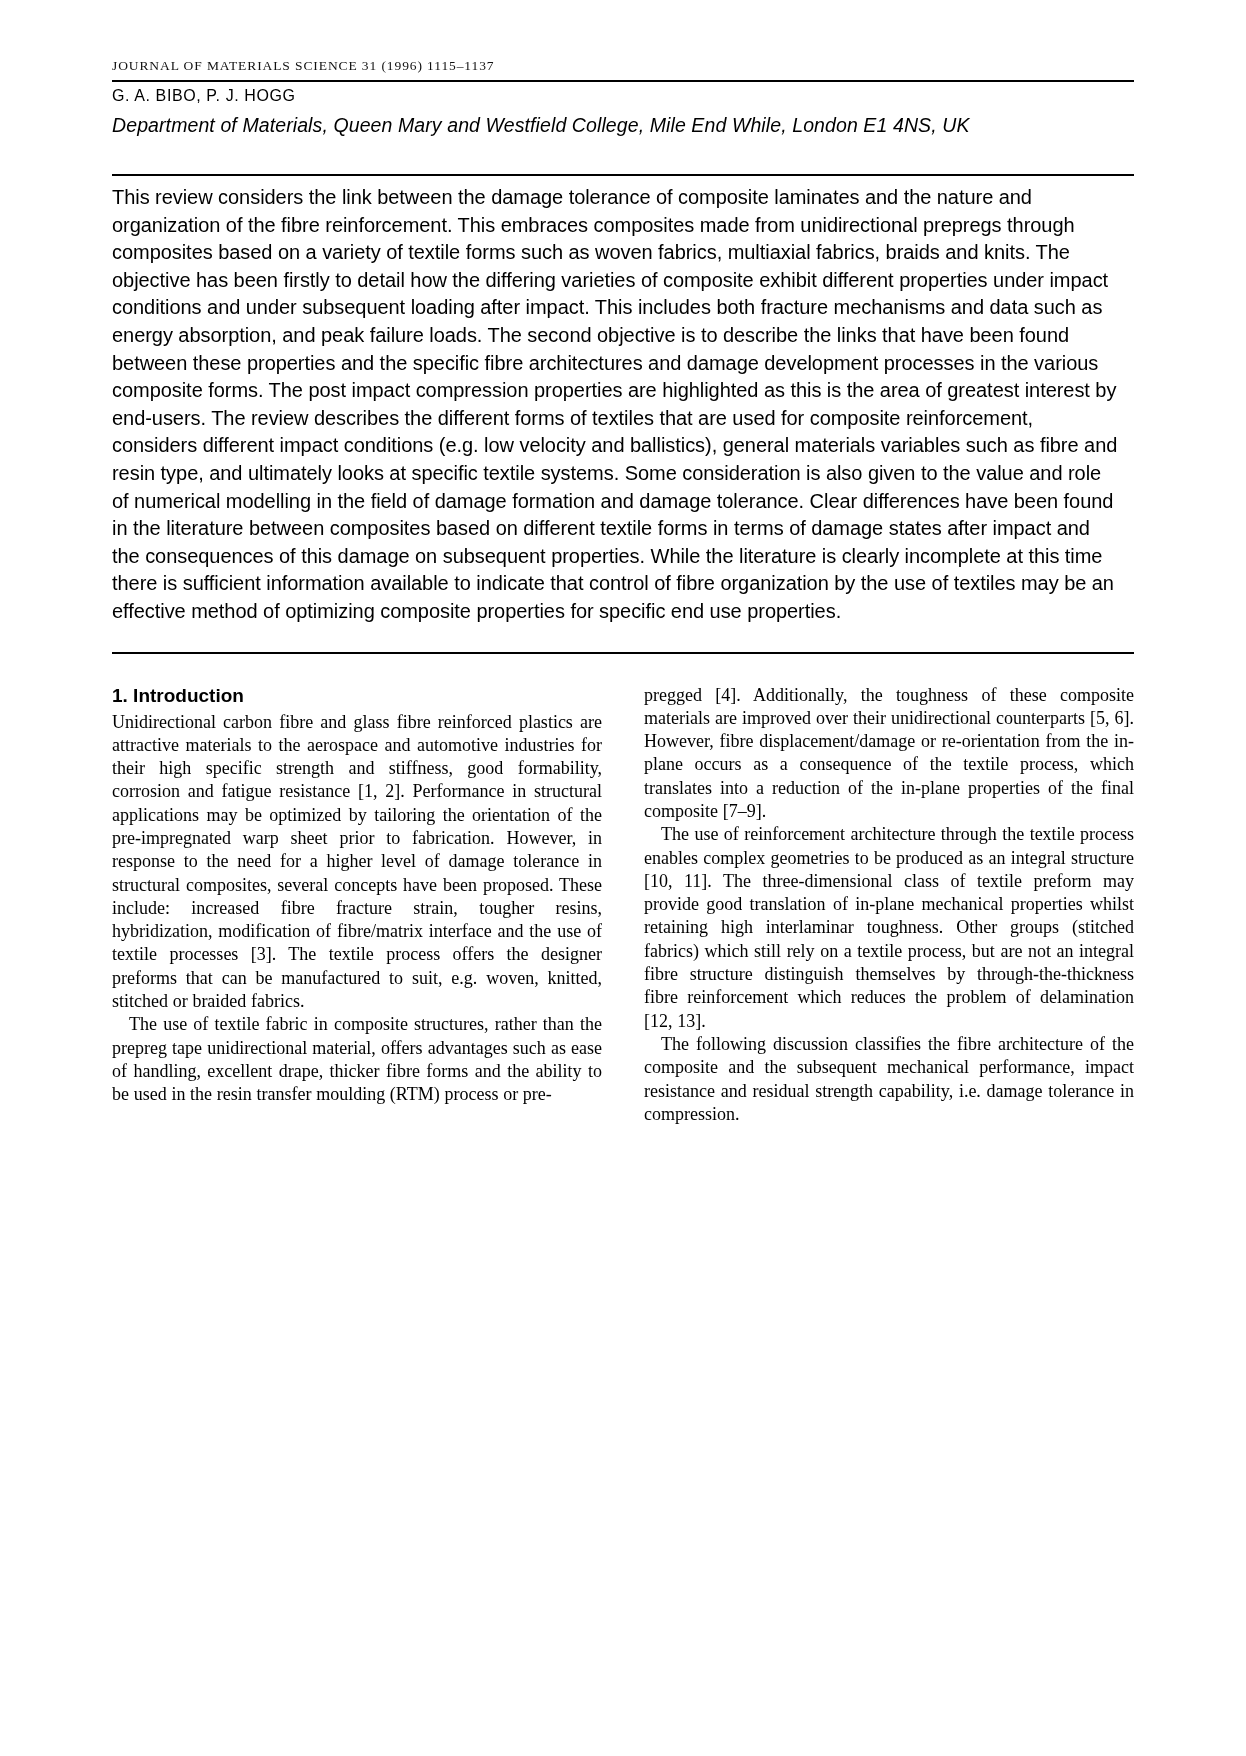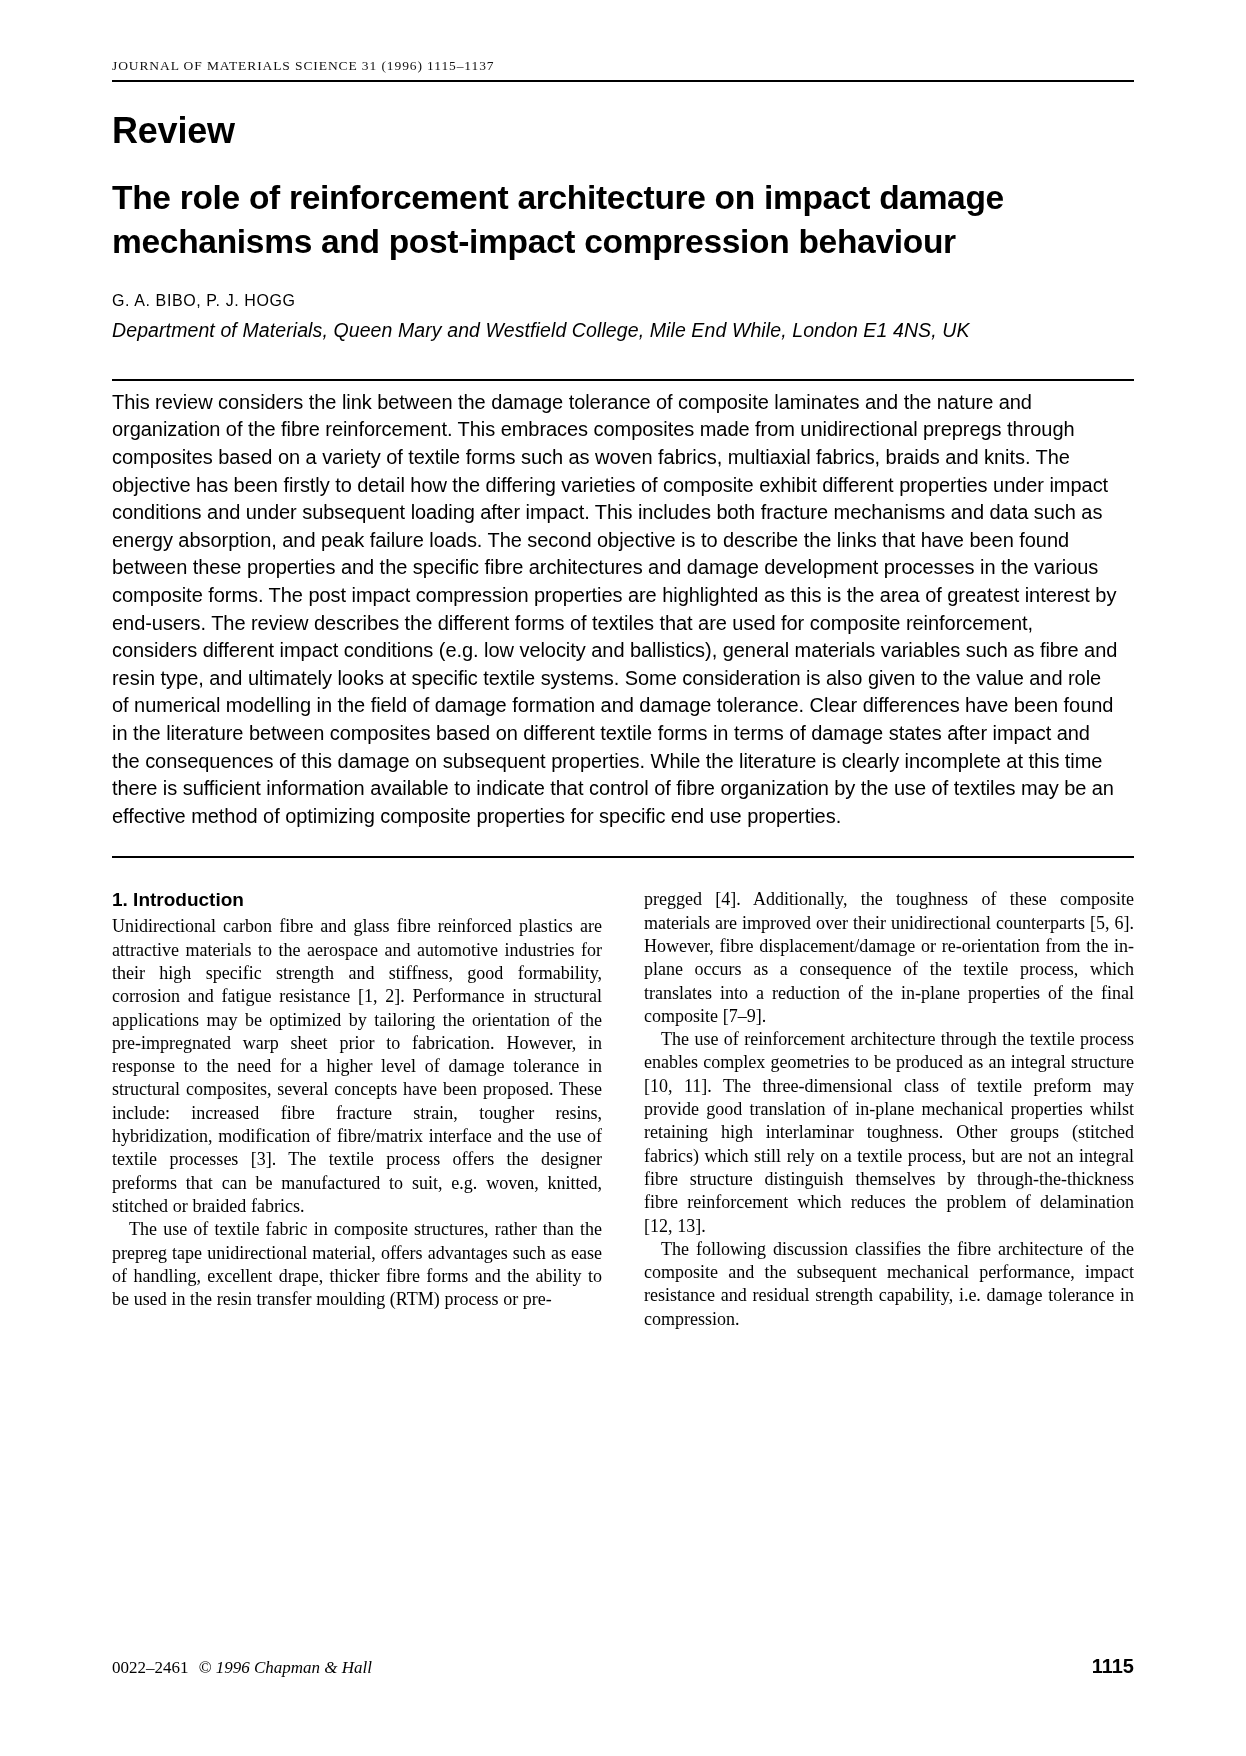--- a/index.html
+++ b/index.html
@@ -162,24 +162,20 @@
 </head>
 <body>
 
 <div class="page">
 
   <div class="content">
 
     <div class="running-head">JOURNAL OF MATERIALS SCIENCE 31 (1996) 1115–1137</div>
     <div class="rule-thick"></div>
 
-    <div class="title-block">
-      <div class="review-kicker">Review</div>
-      <h1 class="main-title">The role of reinforcement architecture on impact damage mechanisms and post-impact compression behaviour</h1>
-    </div>
 
     <div class="authors">G. A. BIBO, P. J. HOGG</div>
     <div class="affiliation">Department of Materials, Queen Mary and Westfield College, Mile End While, London E1 4NS, UK</div>
 
     <div class="abstract-wrap">
       <div class="rule-thin"></div>
       <p class="abstract">This review considers the link between the damage tolerance of composite laminates and the nature and organization of the fibre reinforcement. This embraces composites made from unidirectional prepregs through composites based on a variety of textile forms such as woven fabrics, multiaxial fabrics, braids and knits. The objective has been firstly to detail how the differing varieties of composite exhibit different properties under impact conditions and under subsequent loading after impact. This includes both fracture mechanisms and data such as energy absorption, and peak failure loads. The second objective is to describe the links that have been found between these properties and the specific fibre architectures and damage development processes in the various composite forms. The post impact compression properties are highlighted as this is the area of greatest interest by end-users. The review describes the different forms of textiles that are used for composite reinforcement, considers different impact conditions (e.g. low velocity and ballistics), general materials variables such as fibre and resin type, and ultimately looks at specific textile systems. Some consideration is also given to the value and role of numerical modelling in the field of damage formation and damage tolerance. Clear differences have been found in the literature between composites based on different textile forms in terms of damage states after impact and the consequences of this damage on subsequent properties. While the literature is clearly incomplete at this time there is sufficient information available to indicate that control of fibre organization by the use of textiles may be an effective method of optimizing composite properties for specific end use properties.</p>
       <div class="rule-thin"></div>
     </div>
 
@@ -191,20 +187,14 @@
       </div>
       <div class="col">
         <p class="body-par">pregged [4]. Additionally, the toughness of these composite materials are improved over their unidirectional counterparts [5, 6]. However, fibre displacement/damage or re-orientation from the in-plane occurs as a consequence of the textile process, which translates into a reduction of the in-plane properties of the final composite [7–9].</p>
         <p class="body-par">The use of reinforcement architecture through the textile process enables complex geometries to be produced as an integral structure [10, 11]. The three-dimensional class of textile preform may provide good translation of in-plane mechanical properties whilst retaining high interlaminar toughness. Other groups (stitched fabrics) which still rely on a textile process, but are not an integral fibre structure distinguish themselves by through-the-thickness fibre reinforcement which reduces the problem of delamination [12, 13].</p>
         <p class="body-par">The following discussion classifies the fibre architecture of the composite and the subsequent mechanical performance, impact resistance and residual strength capability, i.e. damage tolerance in compression.</p>
       </div>
     </div>
 
   </div>
 
-  <div class="footer">
-    <div class="footer-left">
-      <span class="issn">0022–2461</span><span class="copy">© 1996 Chapman &amp; Hall</span>
-    </div>
-    <div class="footer-right">1115</div>
-  </div>
 
 </div>
 
 </body></html>

